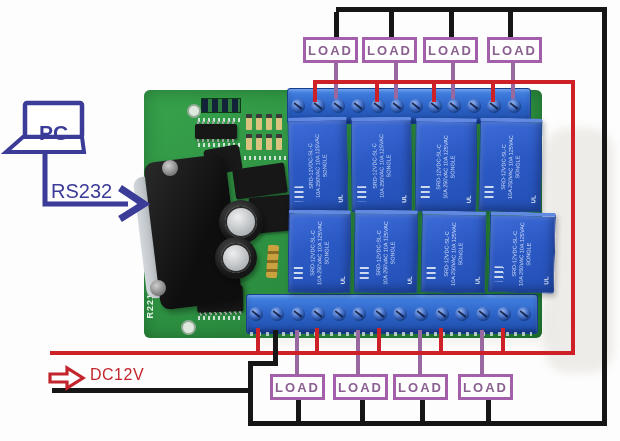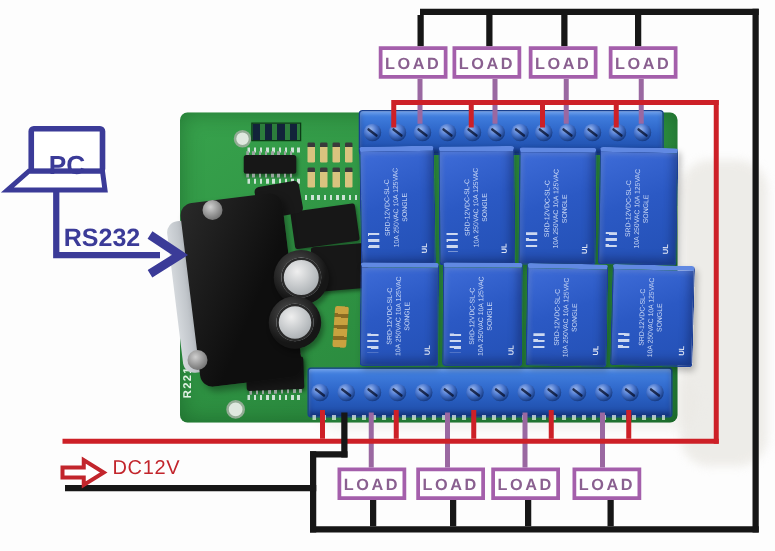--- a/index.html
+++ b/index.html
@@ -74,21 +74,21 @@
   .wb{background:#161616;z-index:7;}
 
   
   .load{position:absolute;width:55px;height:26px;background:#fff;border:3px solid #a45fab;z-index:9;
        display:flex;align-items:center;justify-content:center;box-sizing:border-box;
        font-weight:bold;font-size:13px;letter-spacing:2px;color:#8a6090;}
 
   
   .anno{position:absolute;z-index:10;}
   .pc-label{left:27px;top:105px;width:53px;text-align:center;font-size:21px;font-weight:bold;color:#3b3b98;margin-top:16px;}
-  .rs232-label{left:51px;top:180px;font-size:20px;font-weight:bold;color:#3b3b98;}
+  .rs232-label{left:51px;top:180px;font-size:20px;font-weight:normal;color:#3b3b98;}
   .dc12v-label{left:90px;top:366px;font-size:16px;font-weight:normal;color:#c2252c;letter-spacing:.5px;}
 </style>
 </head>
 <body>
 
 <div class="stage" data-name="relay-board-wiring-diagram">
 
   <div class="shade" data-name="photo-shade-right" style="left:544px;top:128px;width:70px;height:245px;opacity:.8;"></div>
   <div class="shade" data-name="photo-shade-bottom" style="left:250px;top:300px;width:310px;height:45px;opacity:.45;"></div>
 

